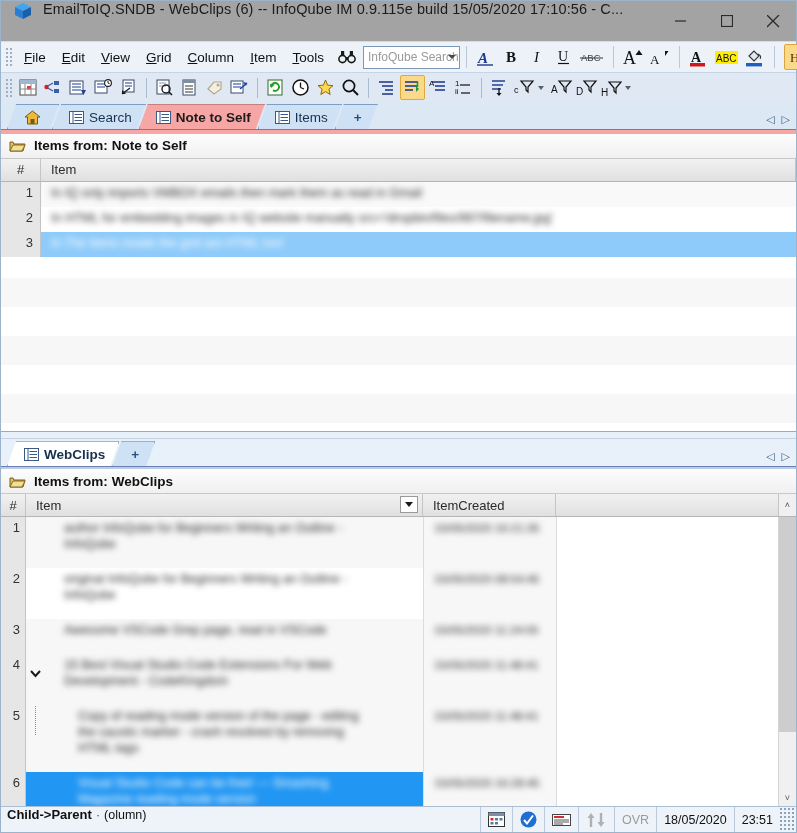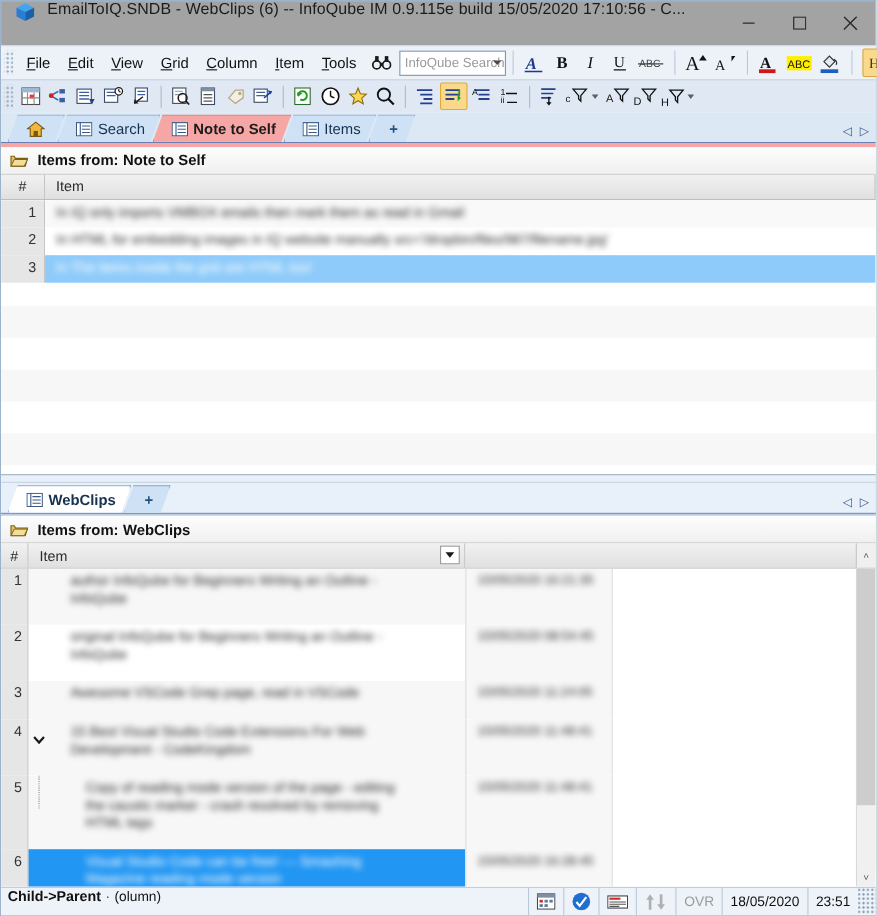--- a/index.html
+++ b/index.html
@@ -581,20 +581,23 @@
     <div class="grid-head">
       <div class="gh-cell gh-num" style="width:25px;">
         <span>#</span>
       </div>
       <div class="gh-cell gh-item" style="width:397px;">
         <span>Item</span>
         <span class="gh-drop">
             <i></i>
           </span>
       </div>
+      <div class="gh-cell gh-item" style="width:133px;">
+        <span>ItemCreated</span>
+      </div>
       <div class="gh-cell gh-item" style="flex:1 1 auto;"></div>
       <div class="gh-cell gh-scroll" style="width:17px;justify-content:center;background:#f0f0f0;">
         <span style="font-size:9px;color:#555;">˄</span>
       </div>
     </div>
     <div class="grid-body">
       <div class="rows">
 
         <div class="row" style="height:51px;">
           <div class="rownum" style="width:25px;padding-right:5px;">1</div>

